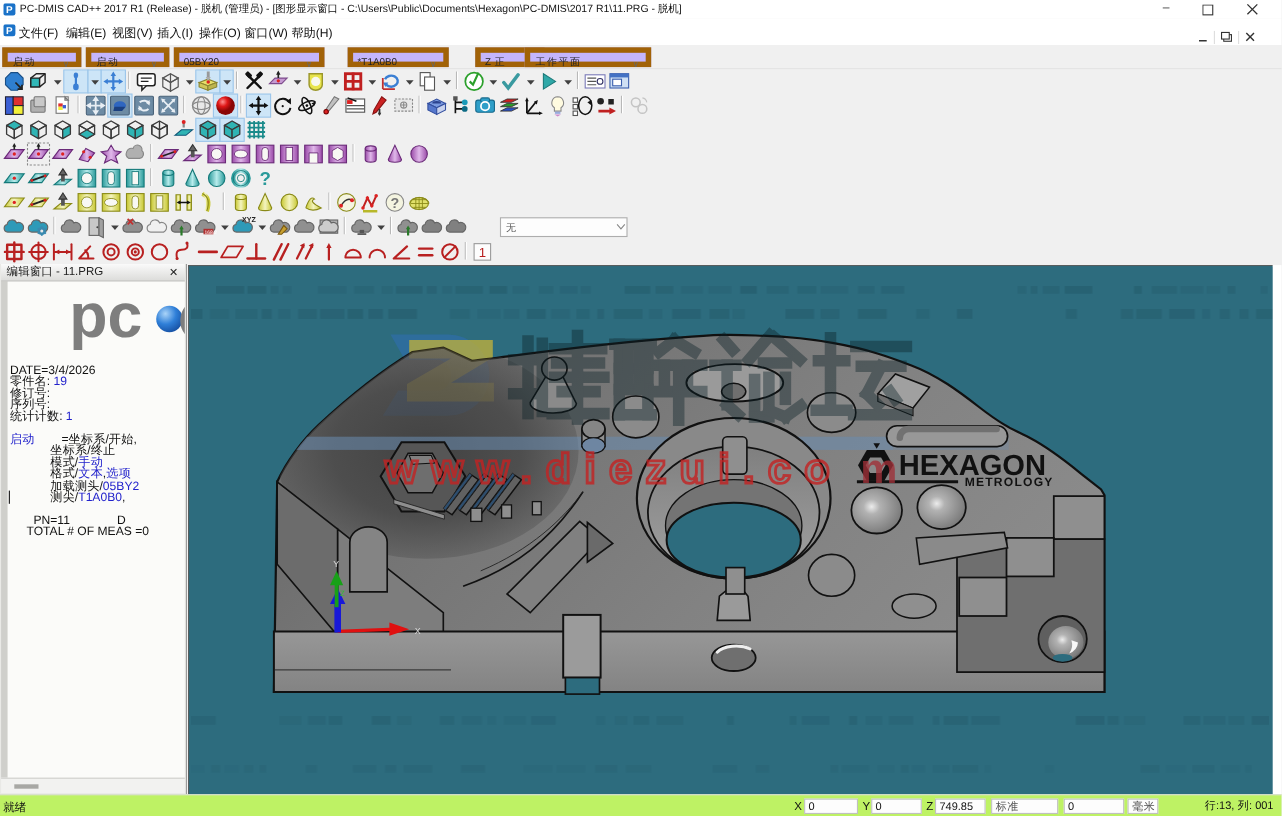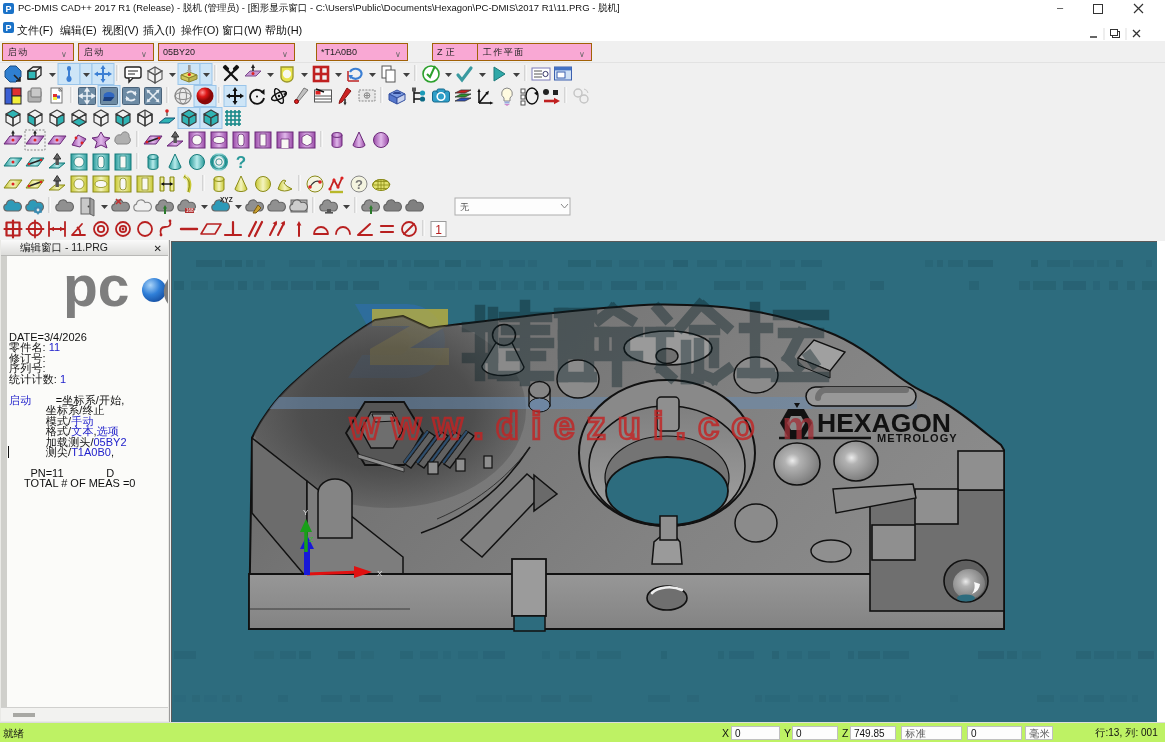--- a/index.html
+++ b/index.html
@@ -3,25 +3,25 @@
 *{margin:0;padding:0;box-sizing:border-box}
 html,body{width:1165px;height:742px;overflow:hidden;font-family:"Liberation Sans",sans-serif;background:#f0f0f0}
 #app{position:absolute;left:0;top:0;width:1165px;height:742px;background:#f0f0f0}
 .abs{position:absolute}
 #titlebar{left:0;top:0;width:1165px;height:17px;background:#ffffff;font-size:9.5px;color:#111;white-space:nowrap}
 #titletext{position:absolute;left:18px;top:2px}
 .winbtn{position:absolute;top:0;width:30px;height:16px;text-align:center;font-size:11px;color:#333}
 #menubar{left:0;top:17px;width:1165px;height:24px;background:#ffffff;font-size:11px;color:#111}
 .menuitem{position:absolute;top:6px}
 #combos{left:0;top:41px;width:1165px;height:22px;background:#f0f0f0;border-bottom:1px solid #e2e2e2}
-.combo{position:absolute;top:2px;height:18px;background:#f9a8d4;border:1px solid #a16207;font-size:9px;color:#222;line-height:16px;padding-left:4px}
+.combo{position:absolute;top:2px;height:18px;background:#c4b5fd;border:5px solid #a16207;font-size:9px;color:#222;line-height:16px;padding-left:4px}
 .combo .chev{position:absolute;right:2px;top:3px;width:10px;height:10px;color:#666;font-size:8px}
 #toolbars{left:0;top:63px;width:1165px;height:177px;background:#f0f0f0}
 #editpanel{left:0;top:240px;width:170px;height:482px;background:#e9e9e6;border-right:1px solid #9a9a9a}
-#ephead{position:absolute;left:1px;top:0;width:167px;height:16px;background:linear-gradient(#fafafa,#dcdcda);border-bottom:1px solid #b8b8b6;font-size:10.5px;color:#222;line-height:15px;padding-left:19px}
+#ephead{position:absolute;left:1px;top:0;width:167px;height:16px;background:linear-gradient(#fafafa,#dcdcda);border-bottom:1px solid #b8b8b6;font-size:10.5px;color:#222;line-height:15px;padding-left:5px}
 #ephead .x{position:absolute;right:6px;top:1px;font-size:10px;color:#222}
 #epbody{position:absolute;left:7px;top:16px;width:161px;height:451px;background:#fbfbf9;overflow:hidden}
 #epgutter{position:absolute;left:1px;top:16px;width:6px;height:451px;background:#cfcfcb}
 #epscroll{position:absolute;left:1px;top:467px;width:167px;height:14px;background:#f2f2f0;border-top:1px solid #d0d0ce}
 #epthumb{position:absolute;left:12px;top:5px;width:22px;height:4px;background:#a8a8a4}
 #eplogo{position:absolute;left:52px;top:0px;width:118px;height:72px}
 #eptext{position:absolute;left:2px;top:76px;font-family:Liberation Sans, sans-serif;font-size:11px;line-height:10.45px;color:#111;white-space:pre}
 #eptext .b{color:#2222cc}
 #caret{position:absolute;left:1px;top:190px;width:1px;height:12px;background:#111}
 #graphics{left:171px;top:241px;width:986px;height:482px;background:#2d6c7e;border-left:1px solid #5a5a5a;border-top:1px solid #5a5a5a}
@@ -893,21 +893,21 @@
               <stop offset="0" stop-color="#aad4f8"></stop>
               <stop offset="0.5" stop-color="#2f7fd8"></stop>
               <stop offset="1" stop-color="#134a9c"></stop>
             </radialGradient>
           </defs>
           <text x="4" y="50" font-family="Liberation Sans" font-size="57" font-weight="bold" fill="#7e7e7e">pc</text>
           <circle cx="95" cy="34" r="12" fill="url(#pcl)"></circle>
           <path d="M118,21 a16,16 0 0 0 -3,27" fill="none" stroke="#7e7e7e" stroke-width="8"></path>
         </svg>
         <div id="eptext">DATE=3/4/2026
-<span class="cj">零</span><span class="cj">件</span><span class="cj">名</span>: <span class="b">11</span>
+<span class="cj">零</span><span class="cj">件</span><span class="cj">名</span>: <span class="b">19</span>
 <span class="cj">修</span><span class="cj">订</span><span class="cj">号</span>:
 <span class="cj">序</span><span class="cj">列</span><span class="cj">号</span>:
 <span class="cj">统</span><span class="cj">计</span><span class="cj">计</span><span class="cj">数</span>: <span class="b">1</span>
 
 <span class="b"><span class="cj">启</span><span class="cj">动</span></span>        =<span class="cj">坐</span><span class="cj">标</span><span class="cj">系</span>/<span class="cj">开</span><span class="cj">始</span>,
             <span class="cj">坐</span><span class="cj">标</span><span class="cj">系</span>/<span class="cj">终</span><span class="cj">止</span>
             <span class="cj">模</span><span class="cj">式</span>/<span class="b"><span class="cj">手</span><span class="cj">动</span></span>
             <span class="cj">格</span><span class="cj">式</span>/<span class="b"><span class="cj">文</span><span class="cj">本</span></span>,<span class="b"><span class="cj">选</span><span class="cj">项</span></span>
             <span class="cj">加</span><span class="cj">载</span><span class="cj">测</span><span class="cj">头</span>/<span class="b">05BY2</span>
             <span class="cj">测</span><span class="cj">尖</span>/<span class="b">T1A0B0</span>,

